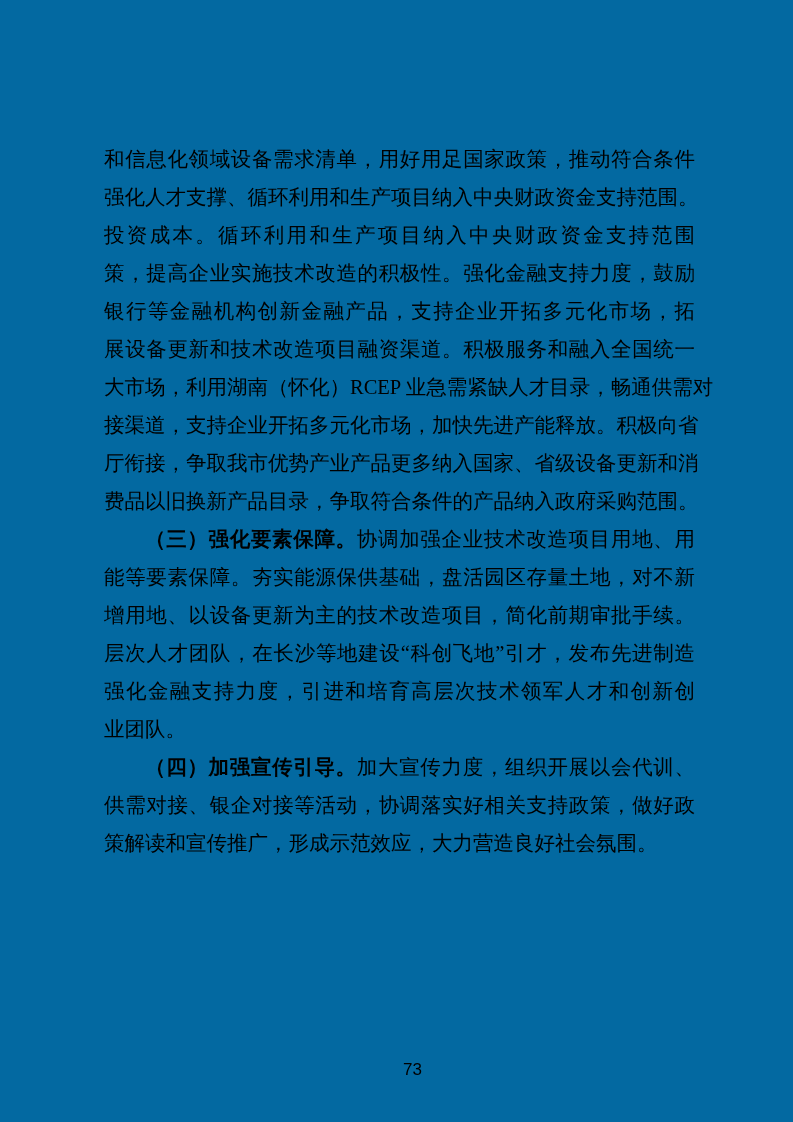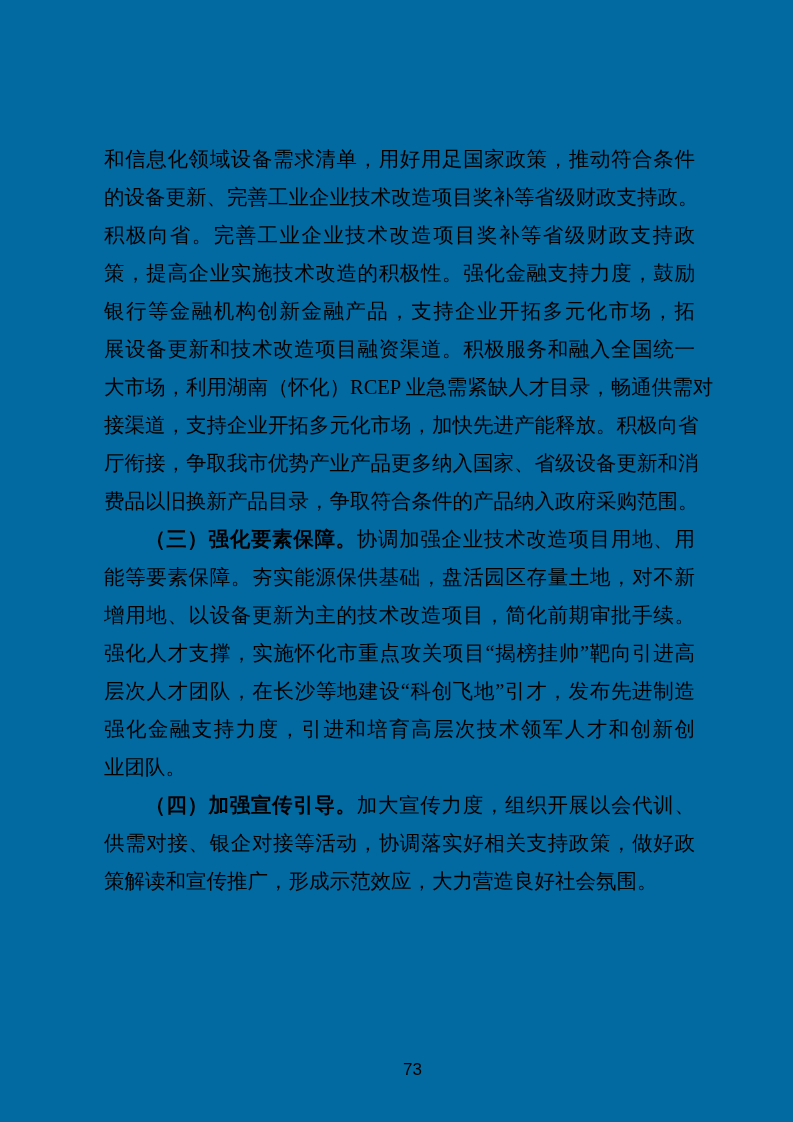--- a/index.html
+++ b/index.html
@@ -54,33 +54,32 @@
     font-size: 17px;
     color: #000000;
   }
 </style>
 </head>
 <body>
 
 <div class="page">
   <main class="body-text">
       <div class="line"><span class="run">和信息化领域设备需求清单，用好用足国家政策，推动符合条件</span></div>
-      <div class="line"><span class="run">的设备更新、完善工业企业技术改造项目奖补等省级财政支持政。</span></div>
-      <div class="line"><span class="run">积极向省。完善工业企业技术改造项目奖补等省级财政支持政</span></div>
+      <div class="line"><span class="run">强化人才支撑、循环利用和生产项目纳入中央财政资金支持范围。</span></div>
+      <div class="line"><span class="run">投资成本。循环利用和生产项目纳入中央财政资金支持范围</span></div>
       <div class="line"><span class="run">策，提高企业实施技术改造的积极性。强化金融支持力度，鼓励</span></div>
       <div class="line"><span class="run">银行等金融机构创新金融产品，支持企业开拓多元化市场，拓</span></div>
       <div class="line"><span class="run">展设备更新和技术改造项目融资渠道。积极服务和融入全国统一</span></div>
       <div class="line"><span class="run">大市场，利用湖南（怀化）RCEP 业急需紧缺人才目录，畅通供需对</span></div>
       <div class="line"><span class="run">接渠道，支持企业开拓多元化市场，加快先进产能释放。积极向省</span></div>
       <div class="line"><span class="run">厅衔接，争取我市优势产业产品更多纳入国家、省级设备更新和消</span></div>
       <div class="line final"><span class="run">费品以旧换新产品目录，争取符合条件的产品纳入政府采购范围。</span></div>
       <div class="line indent"><span class="run run-bold">（三）强化要素保障。</span><span class="run">协调加强企业技术改造项目用地、用</span></div>
       <div class="line"><span class="run">能等要素保障。夯实能源保供基础，盘活园区存量土地，对不新</span></div>
       <div class="line"><span class="run">增用地、以设备更新为主的技术改造项目，简化前期审批手续。</span></div>
-      <div class="line"><span class="run">强化人才支撑，实施怀化市重点攻关项目“揭榜挂帅”靶向引进高</span></div>
       <div class="line"><span class="run">层次人才团队，在长沙等地建设“科创飞地”引才，发布先进制造</span></div>
       <div class="line"><span class="run">强化金融支持力度，引进和培育高层次技术领军人才和创新创</span></div>
       <div class="line final"><span class="run">业团队。</span></div>
       <div class="line indent"><span class="run run-bold">（四）加强宣传引导。</span><span class="run">加大宣传力度，组织开展以会代训、</span></div>
       <div class="line"><span class="run">供需对接、银企对接等活动，协调落实好相关支持政策，做好政</span></div>
       <div class="line final"><span class="run">策解读和宣传推广，形成示范效应，大力营造良好社会氛围。</span></div>
     </main>
   <footer class="footer">
     <span class="page-num">73</span>
   </footer>

